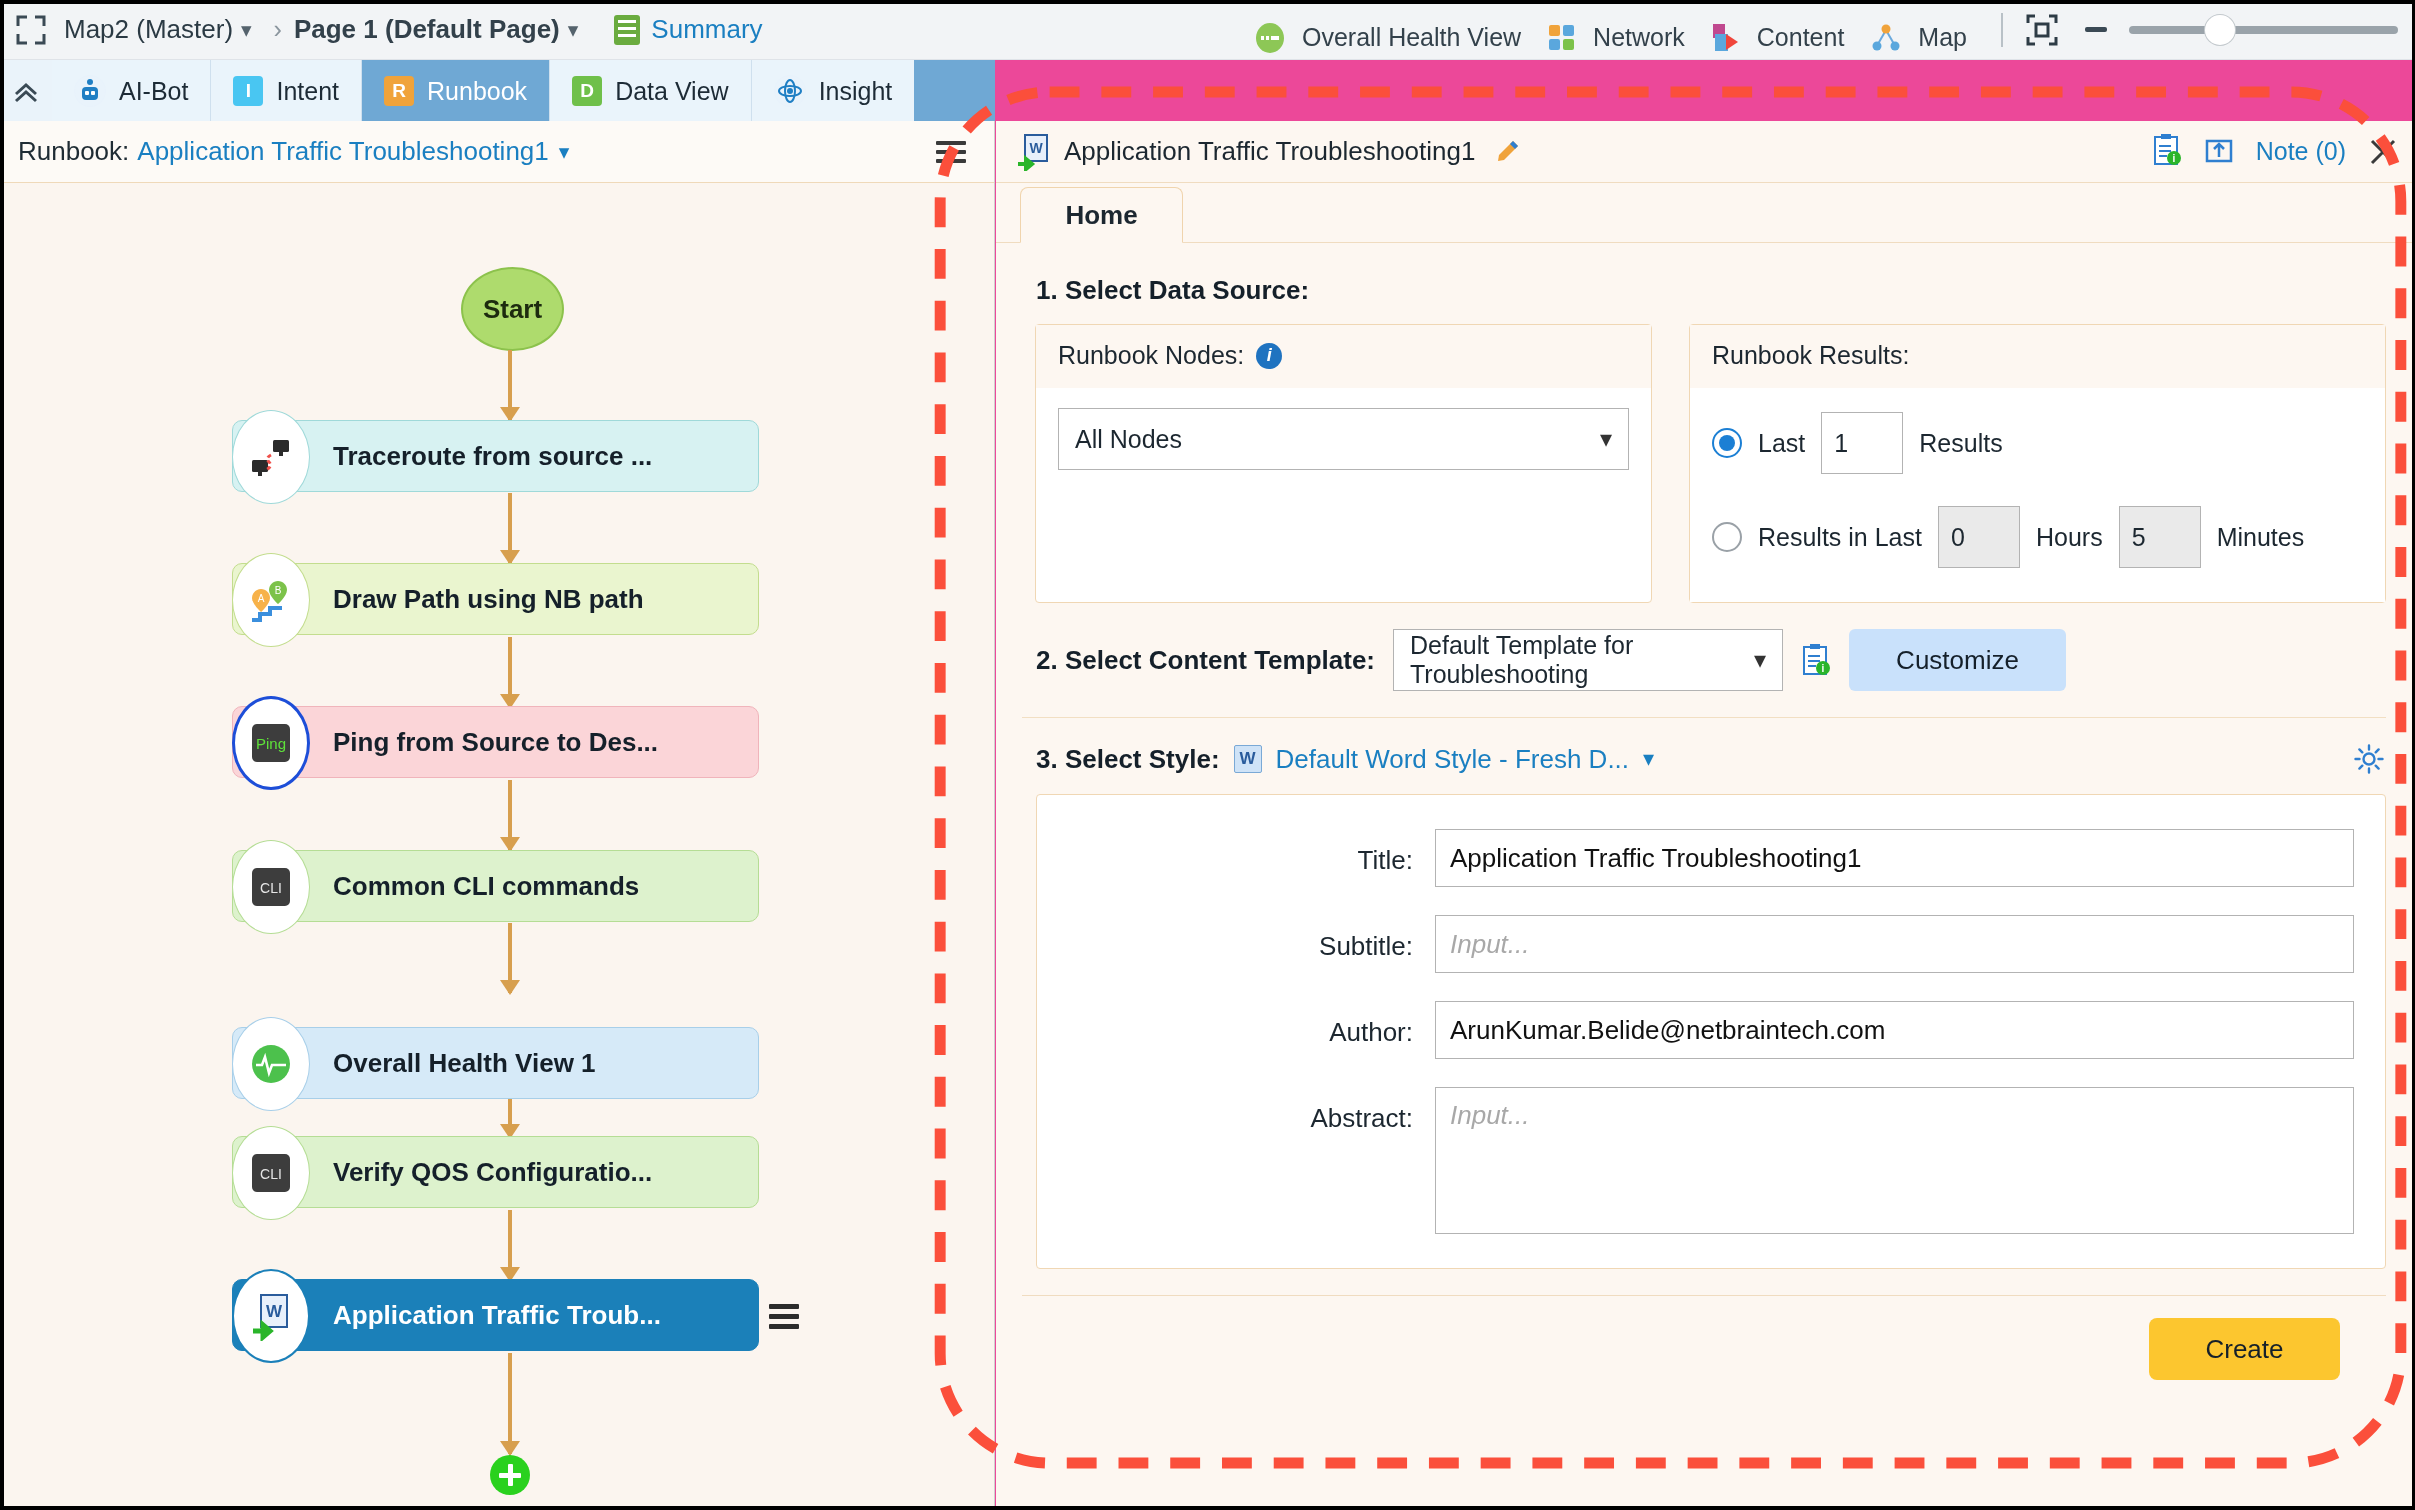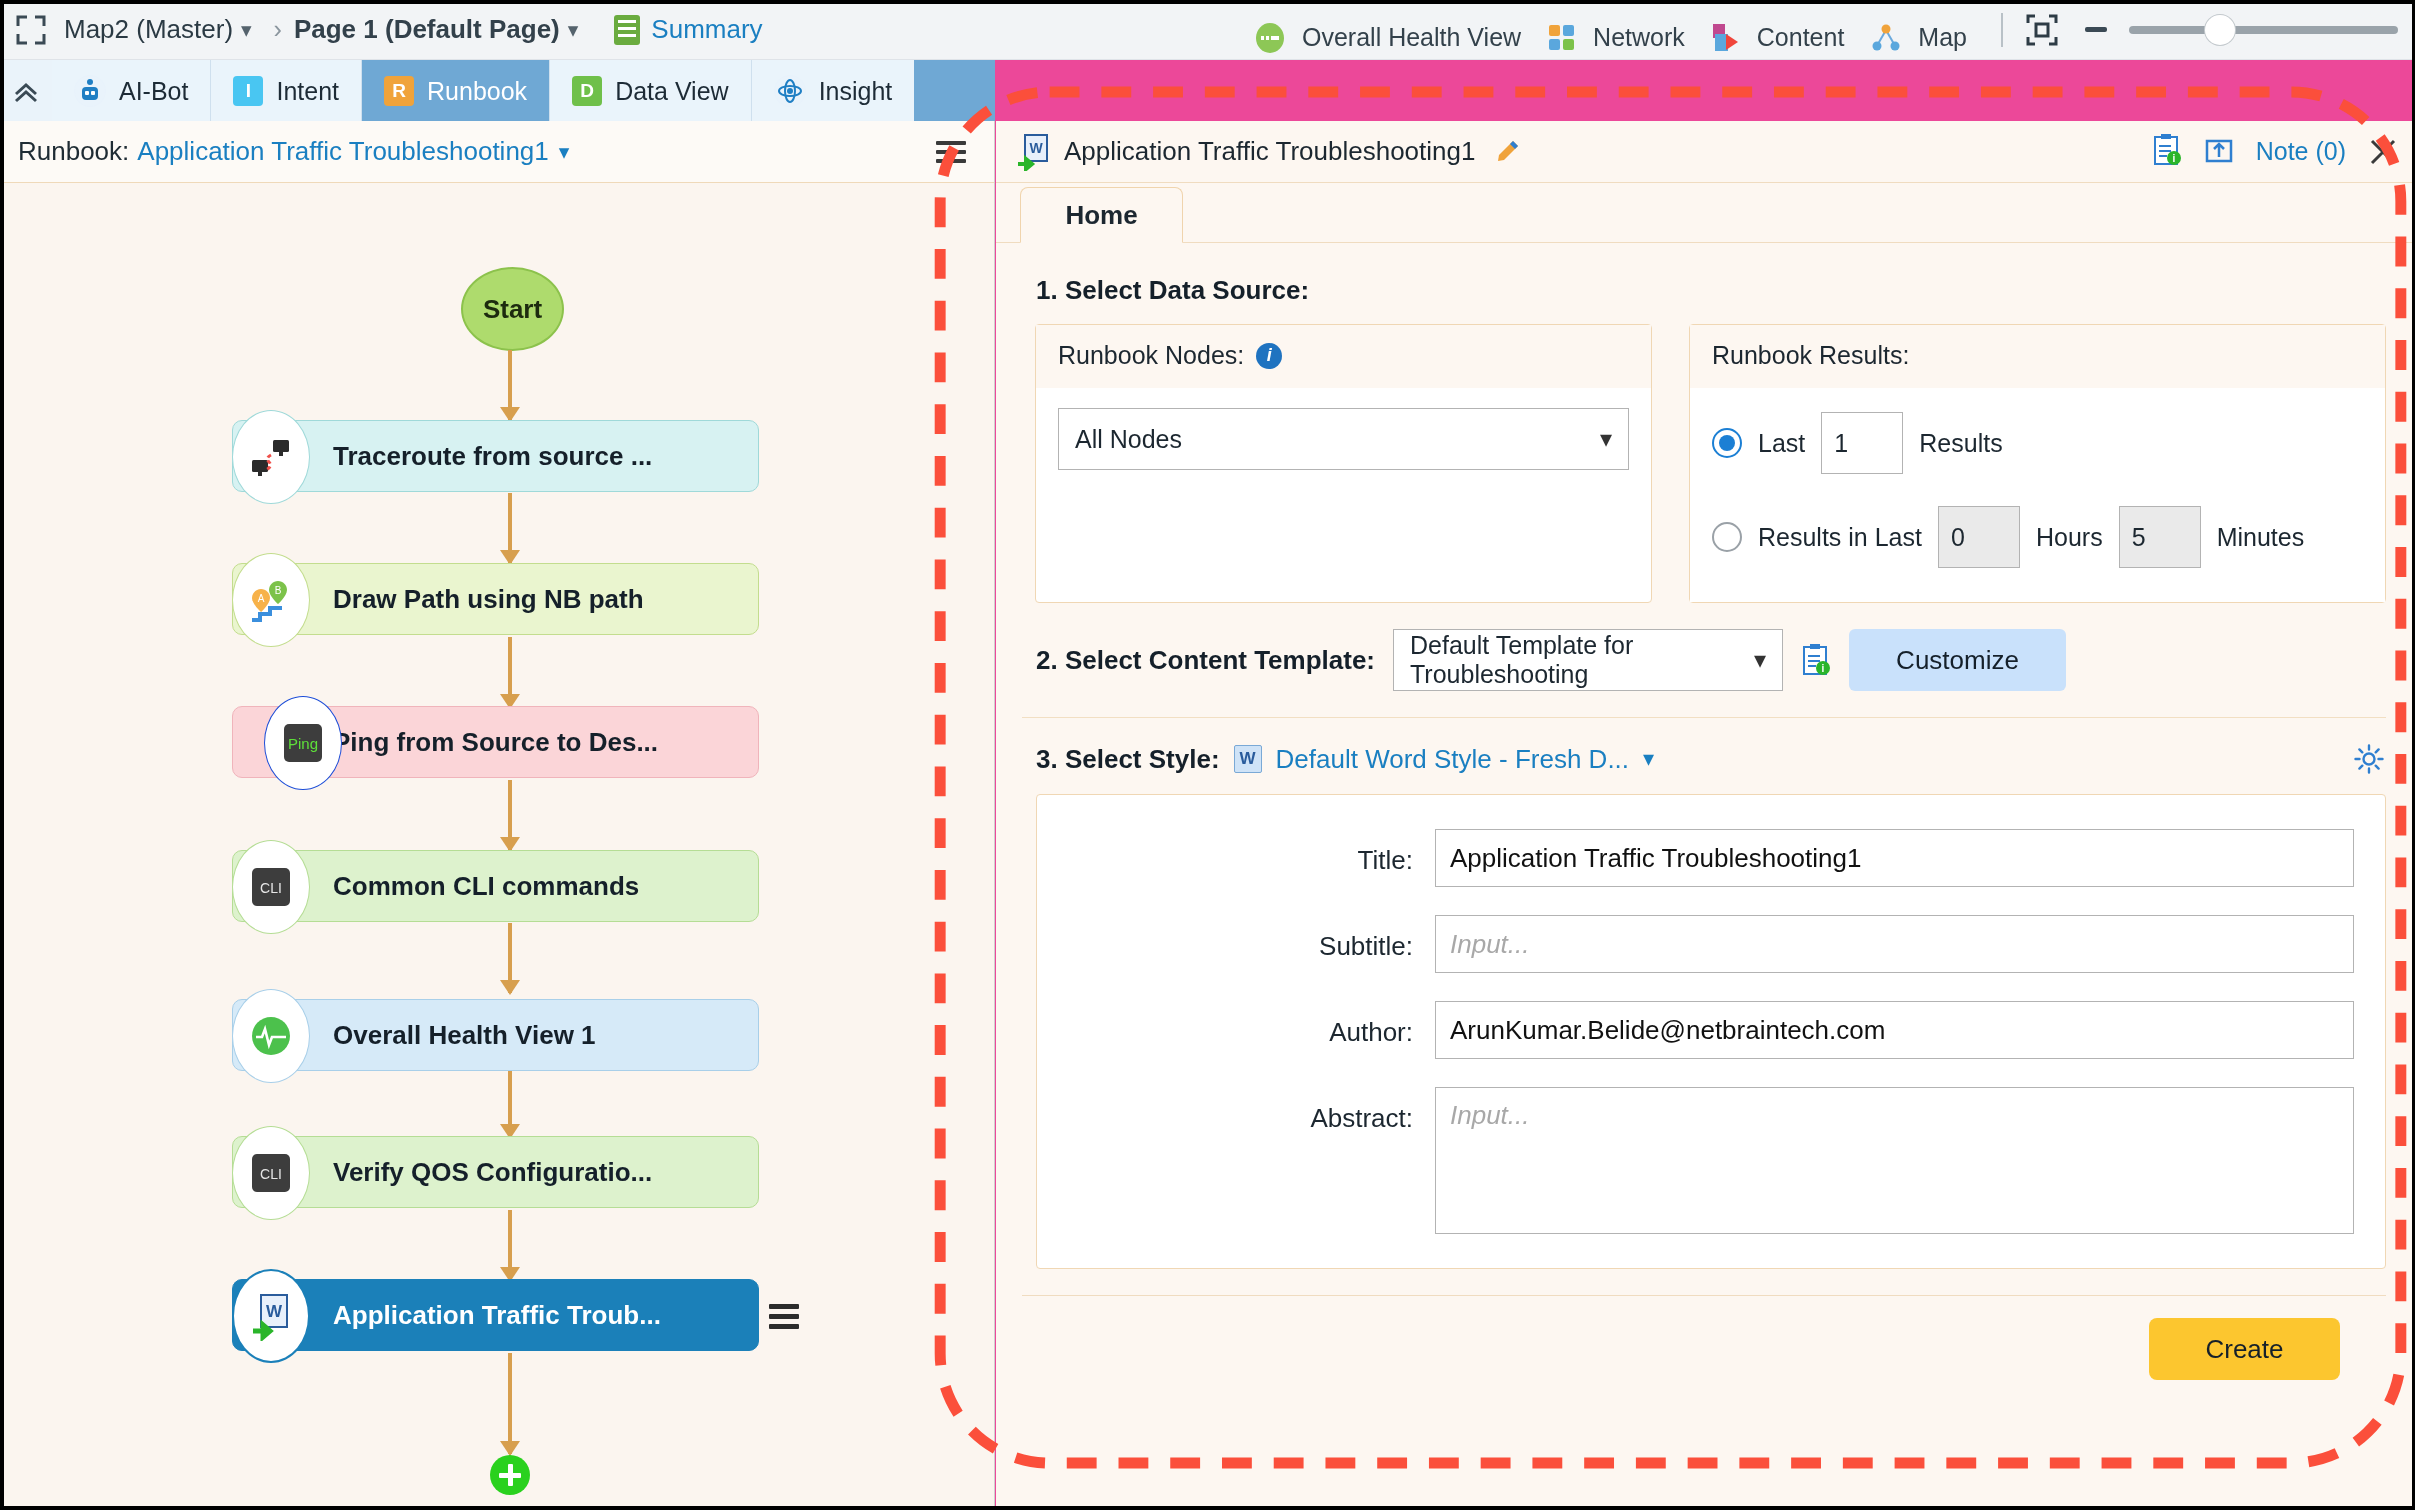--- a/index.html
+++ b/index.html
@@ -340,40 +340,40 @@
             <text x="32" y="19" font-size="10" fill="#fff" text-anchor="middle" font-family="sans-serif">B</text>
             <path d="M15 14c5 0 9 4 9 9 0 6-9 14-9 14s-9-8-9-14c0-5 4-9 9-9z" fill="#f7b24a"></path>
             <text x="15" y="27" font-size="10" fill="#fff" text-anchor="middle" font-family="sans-serif">A</text>
             <path d="M6 45h8v-6h10v-6h12" fill="none" stroke="#3b8fdd" stroke-width="4"></path>
           </svg>
         </span>
         <span class="txt">Draw Path using NB path</span>
       </div>
 
       <div class="step" style="top:523px;background:#fbd5d8;border:1px solid #f0b4bb;">
-        <span class="cap" style="border:1px solid #1d4ed8;margin-left:32px;">
+        <span class="cap" style="border:3px solid #1d4ed8;">
           <svg width="46" height="46" viewBox="0 0 46 46">
             <rect x="4" y="4" width="38" height="38" rx="5" fill="#3d3d3d"></rect>
             <text x="23" y="29" font-size="15" fill="#5ee03a" text-anchor="middle" font-family="sans-serif">Ping</text>
           </svg>
         </span>
         <span class="txt">Ping from Source to Des...</span>
       </div>
 
       <div class="step" style="top:667px;background:#ddf2cd;border:1px solid #b5dd95;">
         <span class="cap" style="border:1px solid #b5dd95;">
           <svg width="46" height="46" viewBox="0 0 46 46">
             <rect x="4" y="4" width="38" height="38" rx="5" fill="#3d3d3d"></rect>
             <text x="23" y="29" font-size="14" fill="#e6e6e6" text-anchor="middle" font-family="sans-serif">CLI</text>
           </svg>
         </span>
         <span class="txt">Common CLI commands</span>
       </div>
 
-      <div class="step" style="top:816px;background:#d6eaf8;border:1px solid #a8cfe9;">
+      <div class="step" style="top:844px;background:#d6eaf8;border:1px solid #a8cfe9;">
         <span class="cap" style="border:1px solid #a8cfe9;">
           <svg width="46" height="46" viewBox="0 0 46 46">
             <circle cx="23" cy="23" r="19" fill="#4cc14c"></circle>
             <path d="M8 24h6l3-8 4 16 3-8h14" fill="none" stroke="#fff" stroke-width="2.6"></path>
           </svg>
         </span>
         <span class="txt">Overall Health View 1</span>
       </div>
 
       <div class="step" style="top:953px;background:#ddf2cd;border:1px solid #b5dd95;">

